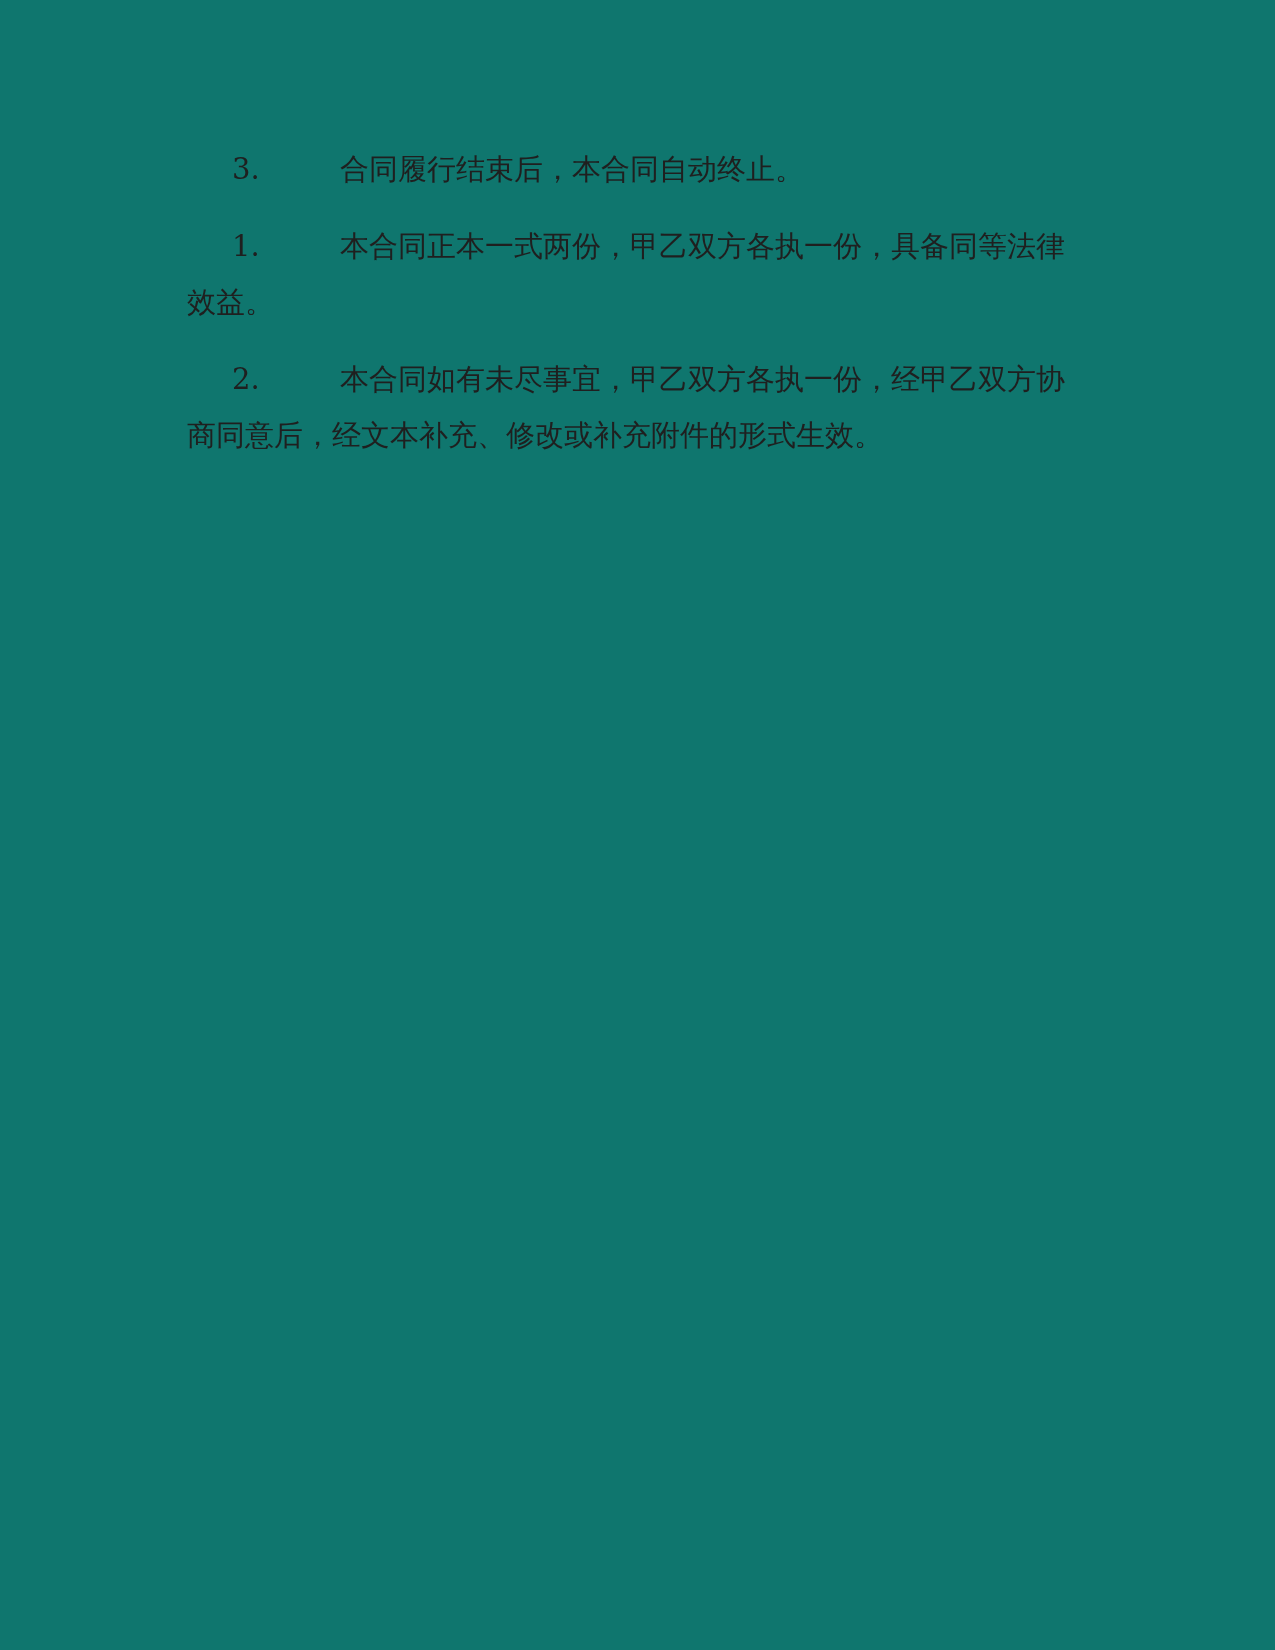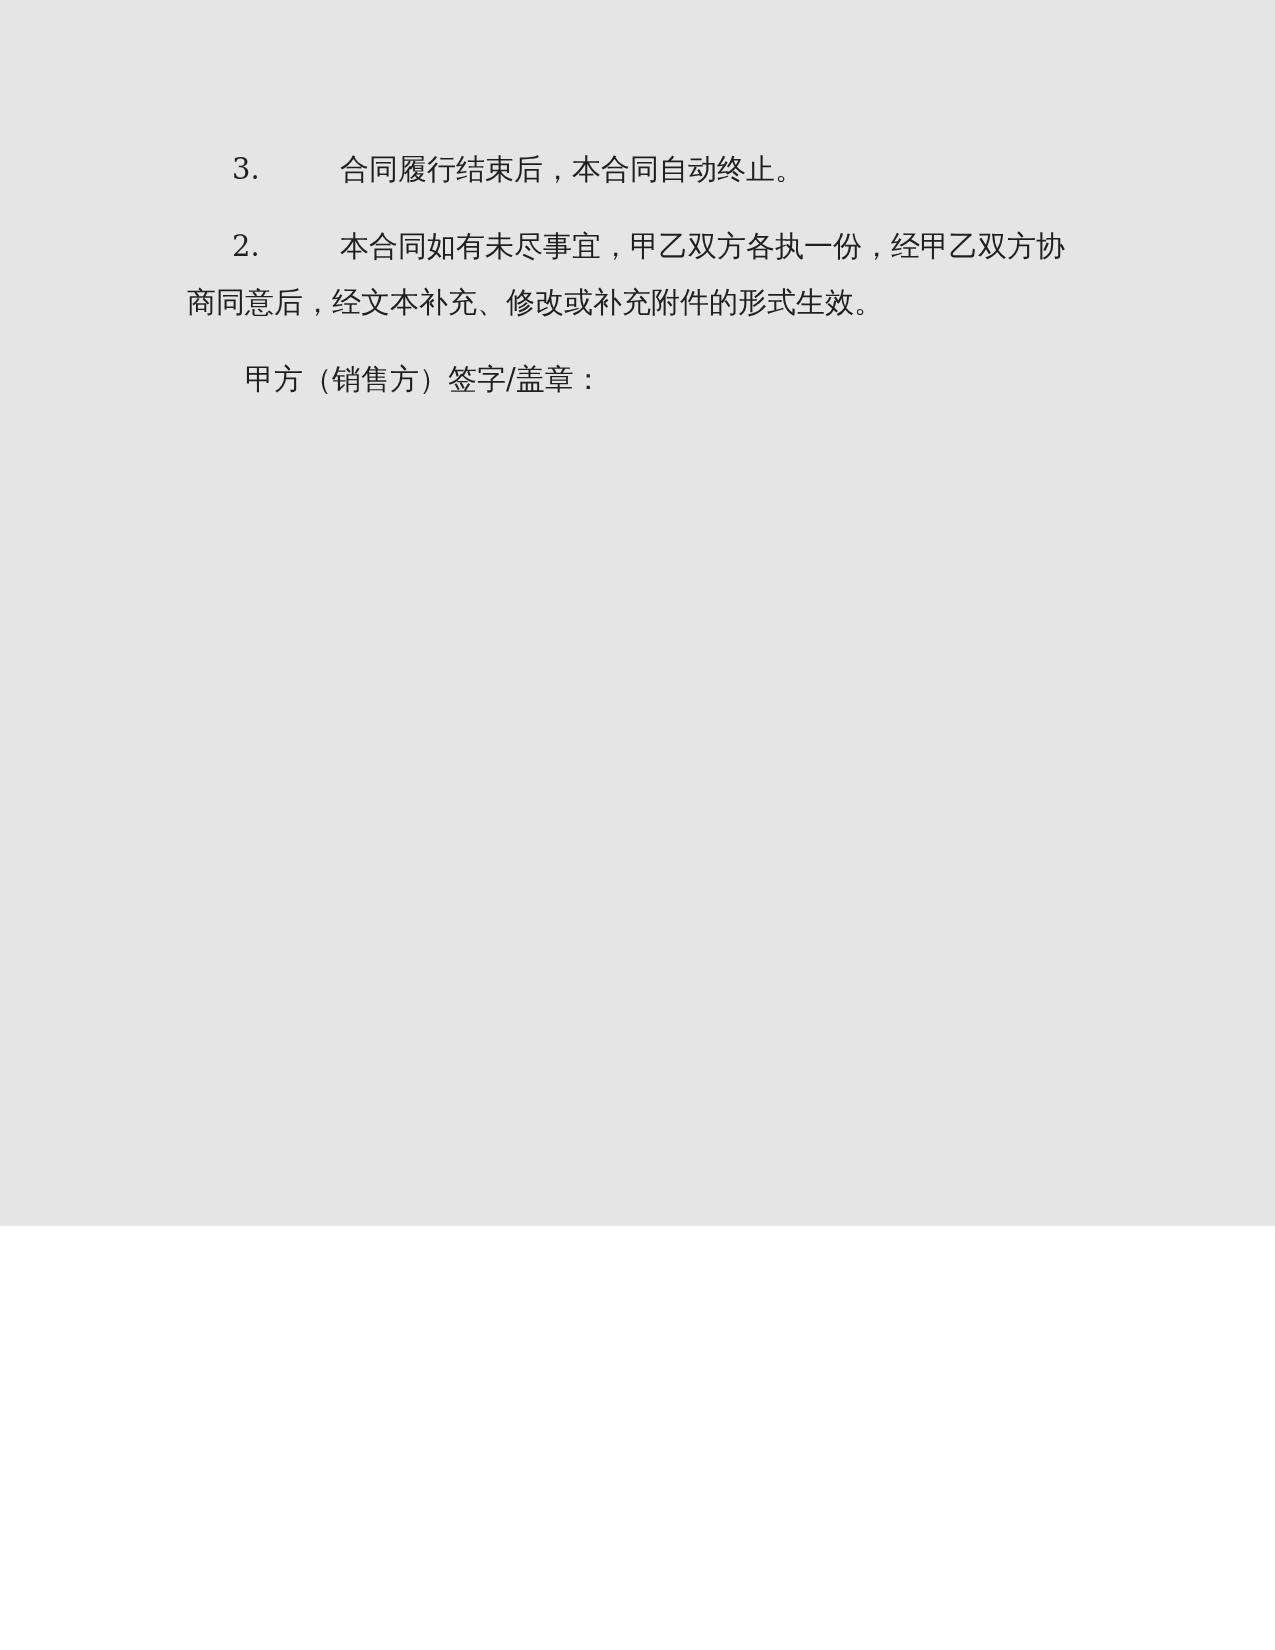--- a/index.html
+++ b/index.html
@@ -3,22 +3,22 @@
 <meta charset="utf-8">
 <style>
   html, body {
     margin: 0;
     padding: 0;
     background: #ffffff;
   }
   .page {
     position: relative;
     width: 1275px;
-    height: 1226px;
-    background: #e5e5e5;
+    height: 1650px;
+    background: #0f766e;
     overflow: hidden;
   }
   .content {
     position: absolute;
     left: 187px;
     top: 141px;
     width: 878px;
     color: #1f1f1f;
     font-family: "DejaVu Serif", "Liberation Serif", serif;
     font-size: 29px;
@@ -48,20 +48,20 @@
 </style>
 </head>
 <body>
 
 <div class="page">
   <div class="content">
 
     <p class="num-item"><span class="num">3.</span><span>合同履行结束后，本合同自动终止。</span></p>
 
 
+    <p class="num-item"><span class="num">1.</span><span>本合同正本一式两份，甲乙双方各执一份，具备同等法律效益。</span></p>
 
     <p class="num-item"><span class="num">2.</span><span>本合同如有未尽事宜，甲乙双方各执一份，经甲乙双方协商同意后，经文本补充、修改或补充附件的形式生效。</span></p>
 
-    <p class="sig">甲方（销售方）签字/盖章：</p>
 
 
   </div>
 </div>
 
 </body></html>

